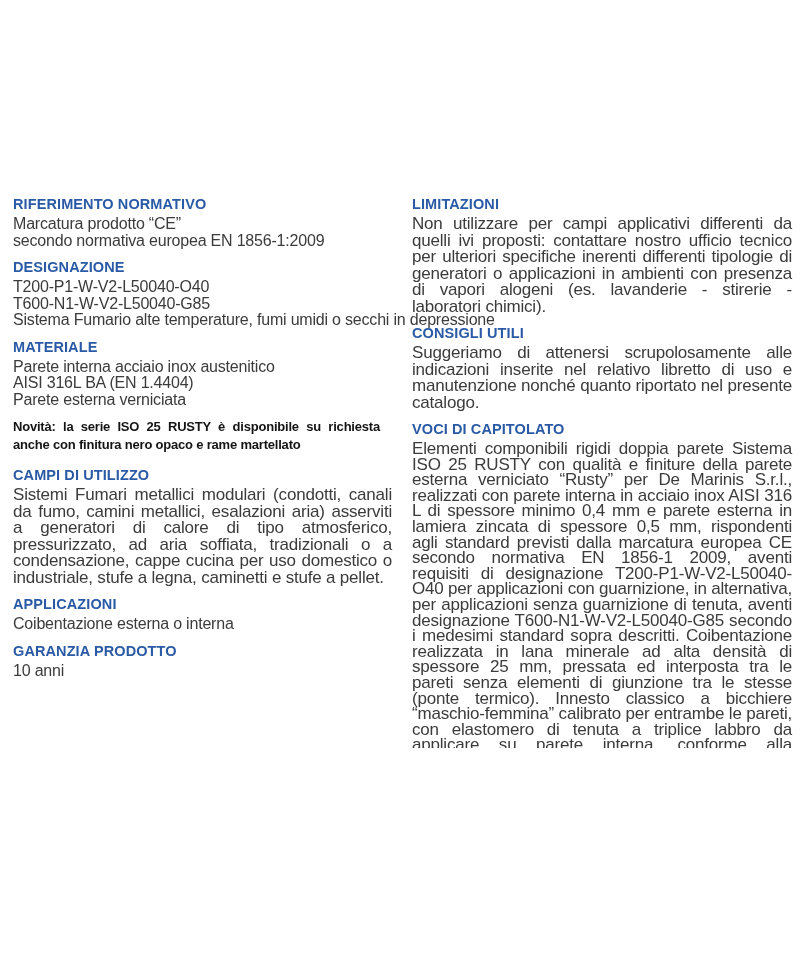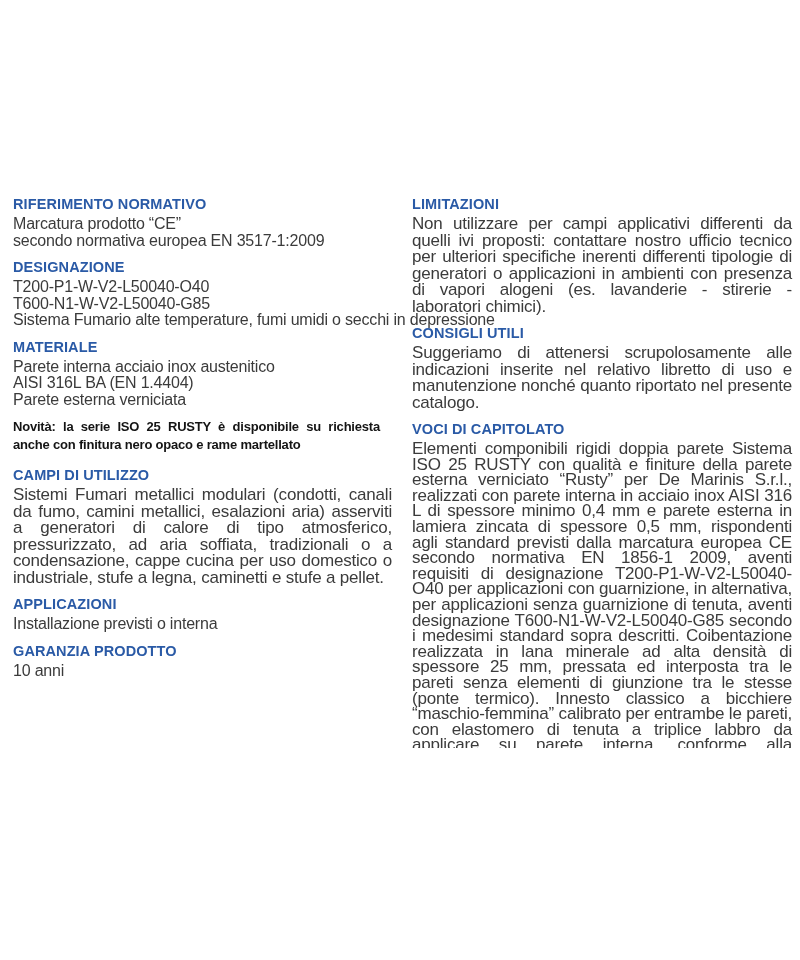--- a/index.html
+++ b/index.html
@@ -68,21 +68,21 @@
 </head>
 <body>
 
 <div class="page" style="--heading-color: #2a5aa6; --body-color: #3b3b3b; --footer-color: #1c3158;">
 
   <div class="col col-left">
 
     <div class="section">
       <div class="sec-heading">RIFERIMENTO NORMATIVO</div>
       <div class="line">Marcatura prodotto “CE”</div>
-      <div class="line">secondo normativa europea EN 3517-1:2009</div>
+      <div class="line">secondo normativa europea EN 1856-1:2009</div>
     </div>
 
     <div class="section">
       <div class="sec-heading">DESIGNAZIONE</div>
       <div class="line">T200-P1-W-V2-L50040-O40</div>
       <div class="line">T600-N1-W-V2-L50040-G85</div>
       <div class="line">Sistema Fumario alte temperature, fumi umidi o secchi in depressione</div>
     </div>
 
     <div class="section">
@@ -94,21 +94,21 @@
 
     <p class="notice">Novità: la serie ISO 25 RUSTY è disponibile su richiesta anche con finitura nero opaco e rame martellato</p>
 
     <div class="section">
       <div class="sec-heading">CAMPI DI UTILIZZO</div>
       <p class="para">Sistemi Fumari metallici modulari (condotti, canali da fumo, camini metallici, esalazioni aria) asserviti a generatori di calore di tipo atmosferico, pressurizzato, ad aria soffiata, tradizionali o a condensazione, cappe cucina per uso domestico o industriale, stufe a legna, caminetti e stufe a pellet.</p>
     </div>
 
     <div class="section">
       <div class="sec-heading">APPLICAZIONI</div>
-      <div class="line">Installazione previsti o interna</div>
+      <div class="line">Coibentazione esterna o interna</div>
     </div>
 
 
     <div class="section">
       <div class="sec-heading">GARANZIA PRODOTTO</div>
       <div class="line">10 anni</div>
     </div>
 
   </div>
 

